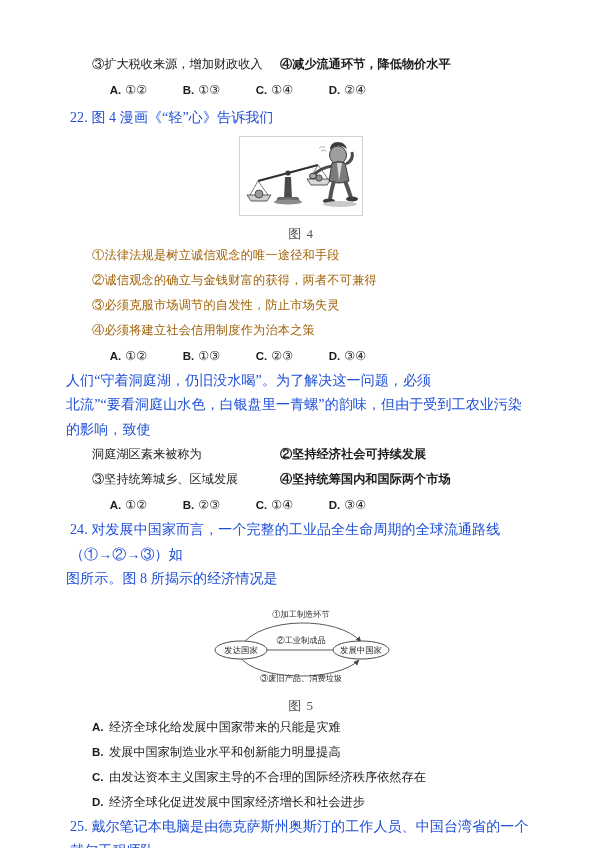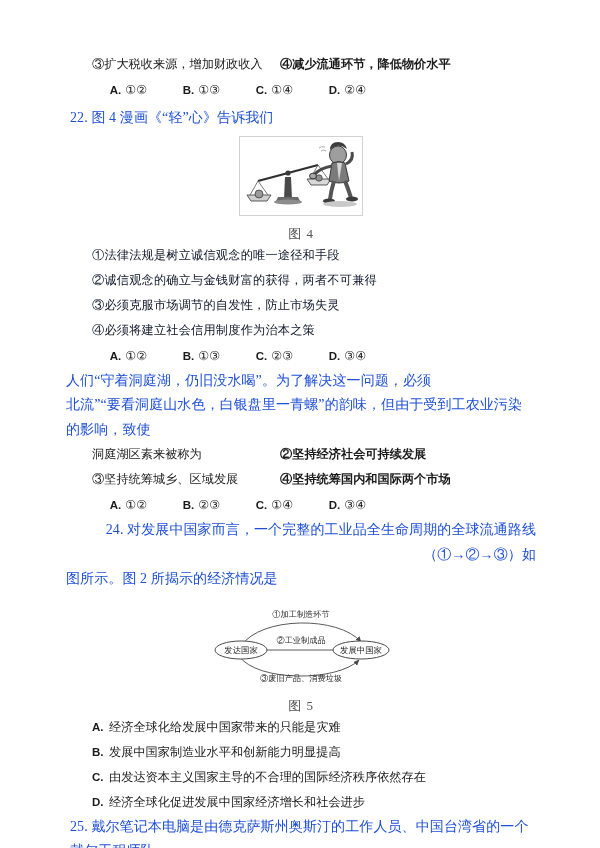--- a/index.html
+++ b/index.html
@@ -28,21 +28,21 @@
     left: 66px;
     top: 52px;
     width: 470px;
   }
   
   .line {
     font-size: 12.2px;
     line-height: 25px;
     letter-spacing: 0.2px;
     white-space: nowrap;
-    color: #0f172a;
+    color: #a16207;
   }
   .q-line {
     font-size: 14px;
     line-height: 24.5px;
     letter-spacing: 0.1px;
     color: #1d4ed8;
   }
   .indent-1 { padding-left: 26px; }
   .stem-row {
     display: flex;
@@ -238,22 +238,22 @@
         <span class="key">B.</span><span>②③</span>
       </span>
       <span class="opt">
         <span class="key">C.</span><span>①④</span>
       </span>
       <span class="opt">
         <span class="key">D.</span><span>③④</span>
       </span>
     </div>
 
-    <div class="q-line" style="padding-left:4px;text-align:right;">24. 对发展中国家而言，一个完整的工业品全生命周期的全球流通路线（①→②→③）如</div>
-    <div class="q-line">图所示。图 2 所揭示的经济情况是</div>
+    <div class="q-line" style="padding-left:4px;">24. 对发展中国家而言，一个完整的工业品全生命周期的全球流通路线（①→②→③）如</div>
+    <div class="q-line">图所示。图 8 所揭示的经济情况是</div>
 
     <div class="fig5-wrap">
       <div class="fig5-box">
         <svg viewBox="0 0 180 84" width="180" height="84">
           <defs>
             <marker id="ah" markerWidth="7" markerHeight="7" refX="5.4" refY="2.6" orient="auto">
               <path d="M0 0 L6 2.6 L0 5.2 z" fill="#4a4a4a"></path>
             </marker>
           </defs>
 

